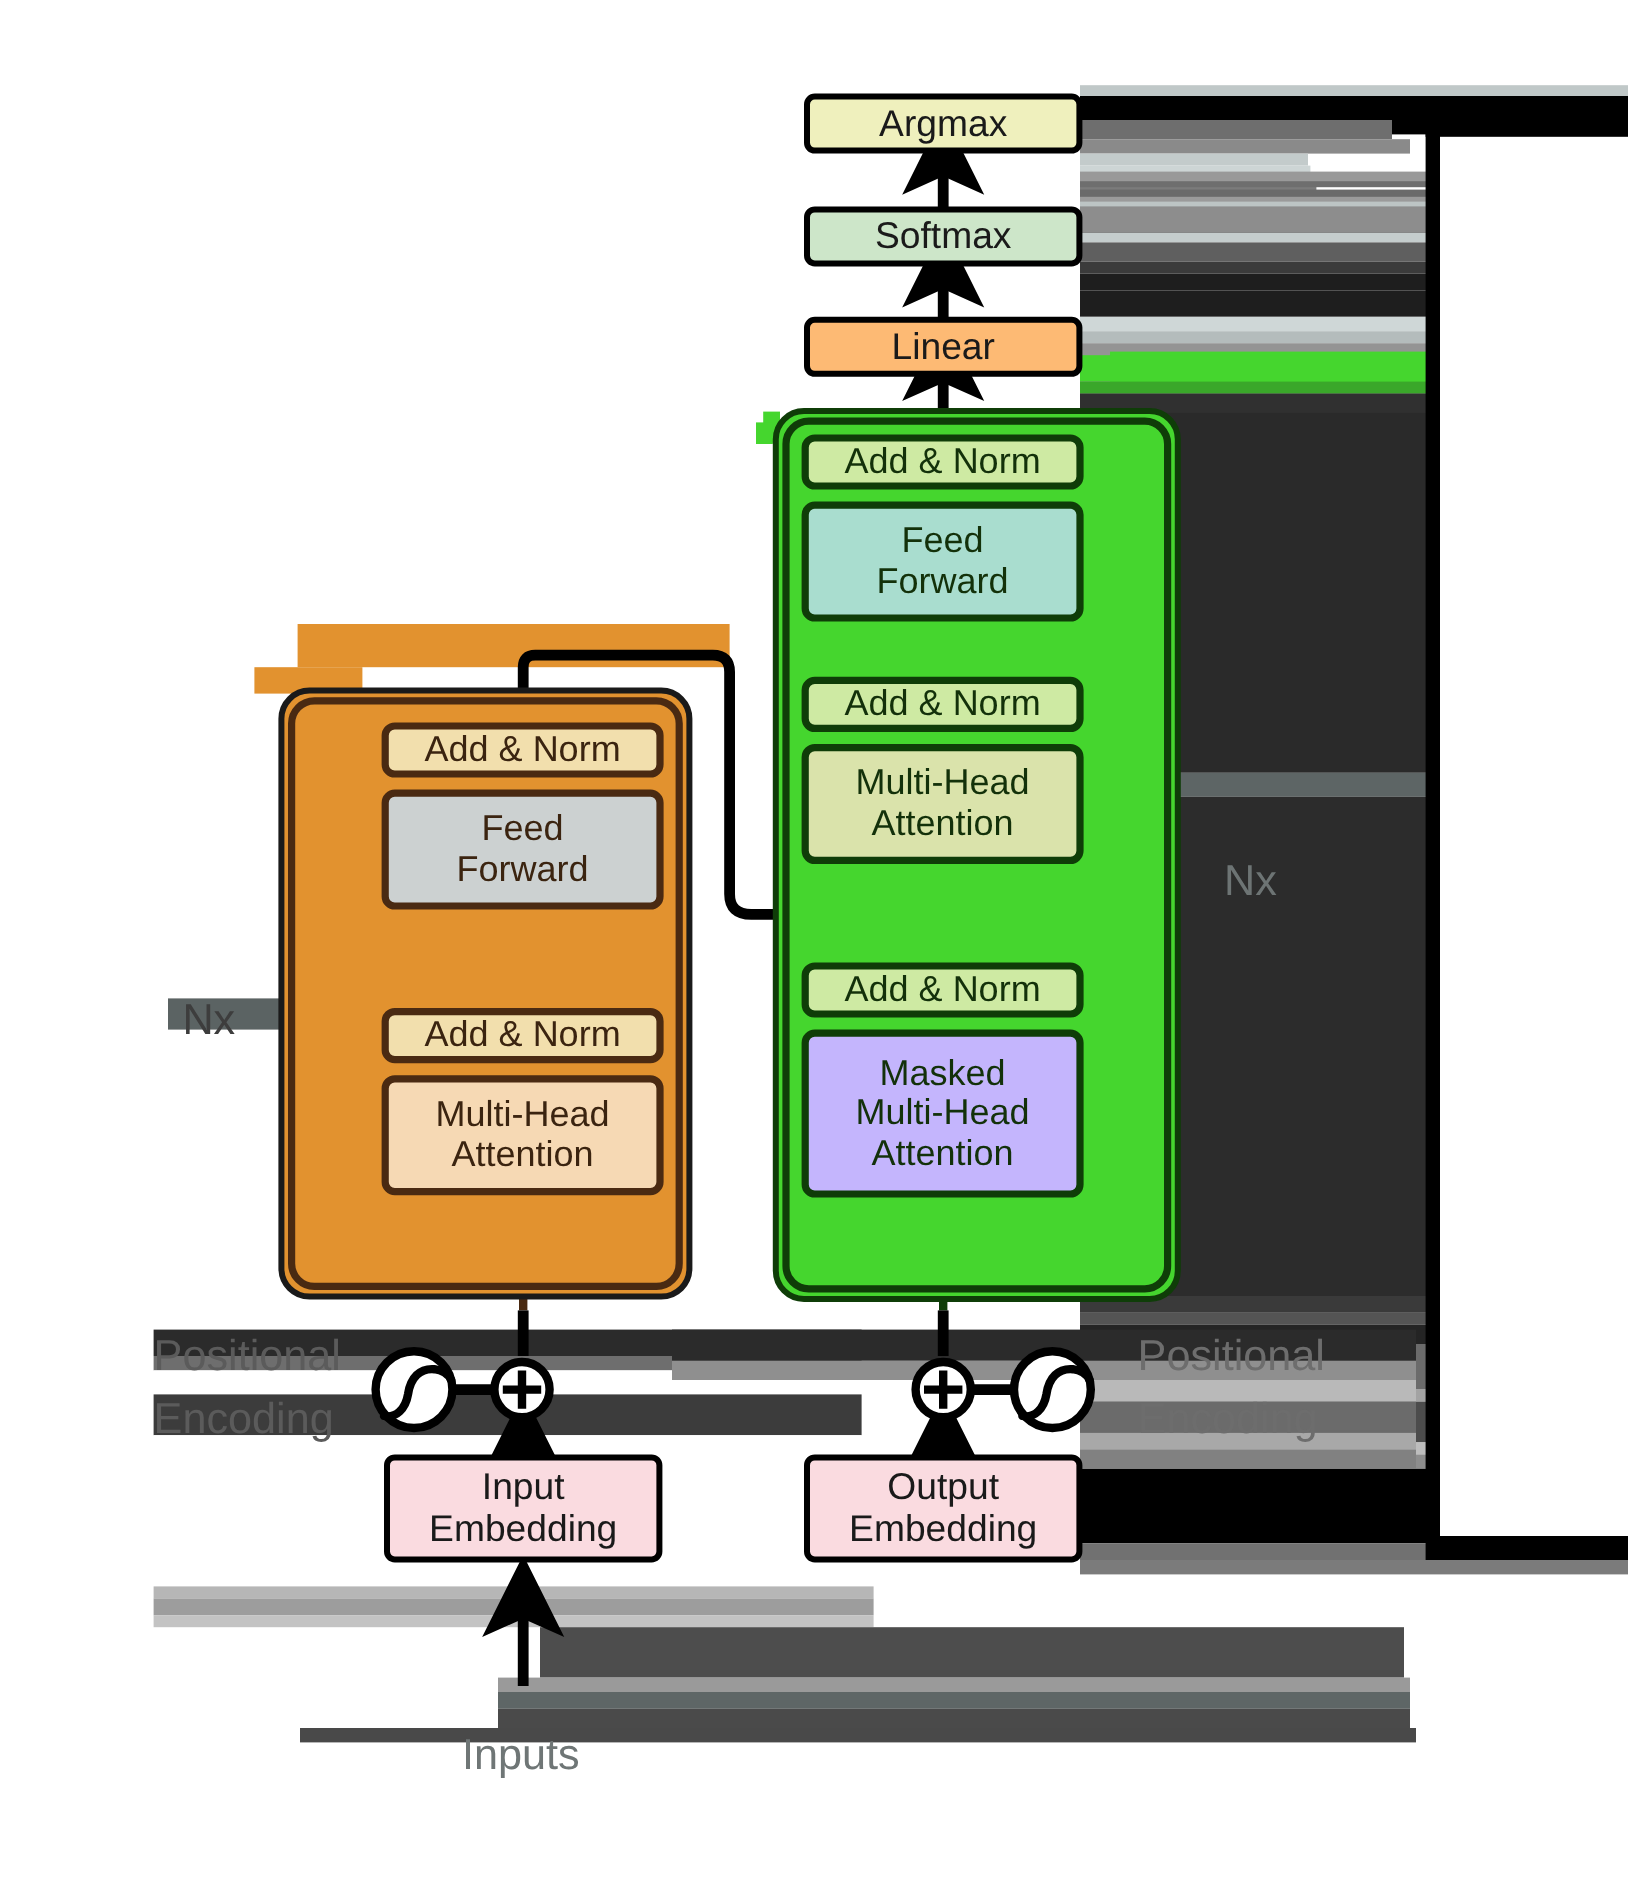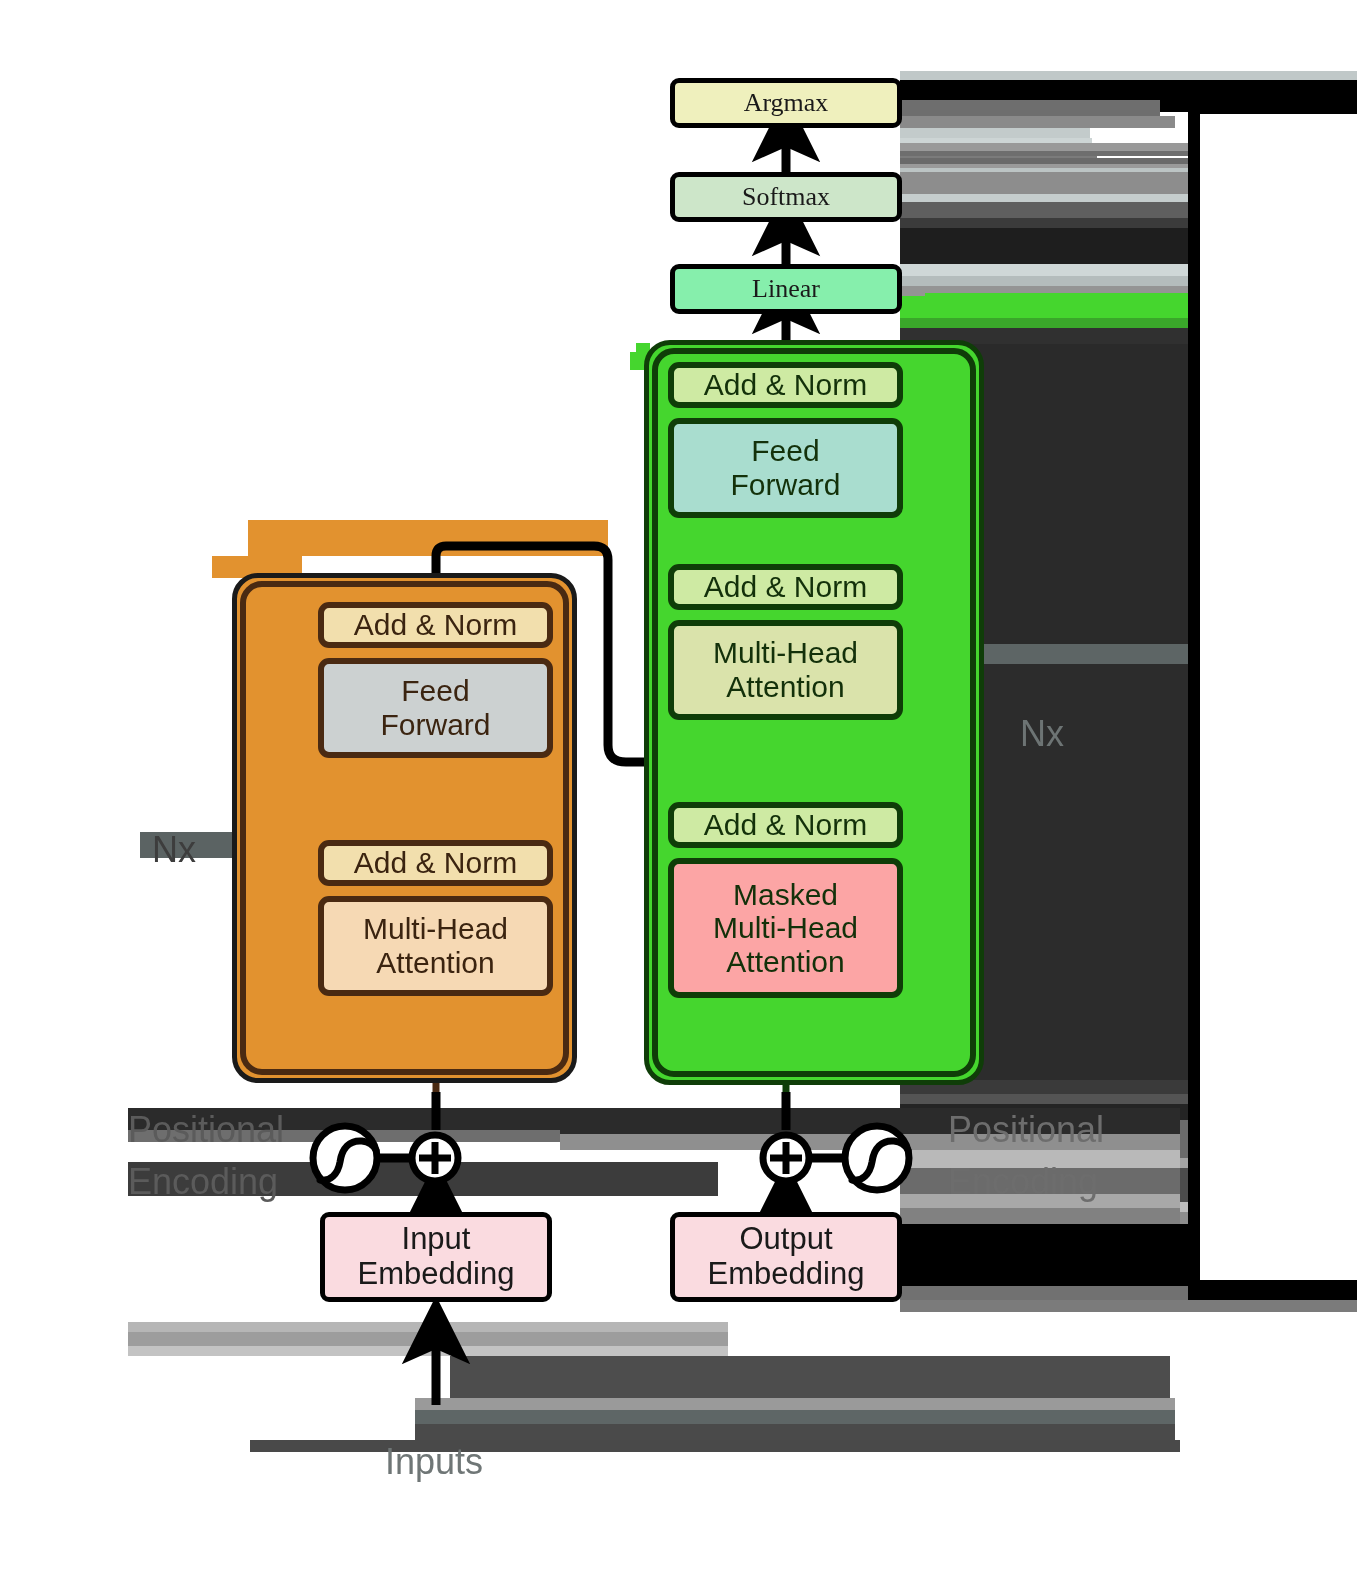--- a/index.html
+++ b/index.html
@@ -8,21 +8,21 @@
 
   
   .artifact{position:absolute;pointer-events:none;}
 
   
   .node{position:absolute;box-sizing:border-box;display:flex;
         align-items:center;justify-content:center;text-align:center;
         line-height:1.12;white-space:pre-line;}
 
   
-  .topbox{border:5px solid #000;border-radius:9px;font-size:26px;color:#1a1a1a;font-family:Liberation Serif, serif;}
+  .topbox{border:5px solid #000;border-radius:9px;font-size:31px;color:#1a1a1a;}
 
   
   .embbox{border:5px solid #000;border-radius:9px;font-size:31px;color:#1a1a1a;}
 
   
   .enc-container{position:absolute;background:#e2922f;border:5px solid #1a1a1a;
                  border-radius:26px;box-sizing:border-box;}
   .enc-inner-border{position:absolute;border:6px solid #4a2a12;
                     border-radius:22px;box-sizing:border-box;}
   .enc-node{border:6px solid #4a2a12;border-radius:11px;color:#3b2410;font-size:30px;}
@@ -249,29 +249,29 @@
 <div class="dec-container" style="left:644px;top:340px;width:340px;height:745px;"></div>
 <div class="dec-inner-border" style="left:652px;top:348px;width:324px;height:729px;"></div>
 
 <div class="node dec-node" style="left:668px;top:362px;width:235px;height:46px;background:#ceeaa3;">Add &amp; Norm</div>
 <div class="node dec-node" style="left:668px;top:418px;width:235px;height:100px;background:#a9ddcf;">Feed
 Forward</div>
 <div class="node dec-node" style="left:668px;top:564px;width:235px;height:46px;background:#ceeaa3;">Add &amp; Norm</div>
 <div class="node dec-node" style="left:668px;top:620px;width:235px;height:100px;background:#dae3ab;">Multi-Head
 Attention</div>
 <div class="node dec-node" style="left:668px;top:802px;width:235px;height:46px;background:#ceeaa3;">Add &amp; Norm</div>
-<div class="node dec-node" style="left:668px;top:858px;width:235px;height:140px;background:#fca5a5;">Masked
+<div class="node dec-node" style="left:668px;top:858px;width:235px;height:140px;background:#c4b5fd;">Masked
 Multi-Head
 Attention</div>
 
 <div class="sidelabel" style="left:1020px;top:708px;color:#6d7474;">Nx</div>
 
 <div class="node topbox" style="left:670px;top:78px;width:232px;height:50px;background:#eff0bd;">Argmax</div>
 <div class="node topbox" style="left:670px;top:172px;width:232px;height:50px;background:#cde6c9;">Softmax</div>
-<div class="node topbox" style="left:670px;top:264px;width:232px;height:50px;background:#86efac;">Linear</div>
+<div class="node topbox" style="left:670px;top:264px;width:232px;height:50px;background:#fdba74;">Linear</div>
 
 <div class="node embbox" style="left:320px;top:1212px;width:232px;height:90px;background:#fadbe0;">Input
 Embedding</div>
 <div class="node embbox" style="left:670px;top:1212px;width:232px;height:90px;background:#fadbe0;">Output
 Embedding</div>
 
 <svg class="lay" width="1357" height="1583">
 
   <g>
     <circle cx="435" cy="1158" r="23" fill="#fff" stroke="#000" stroke-width="7"></circle>

